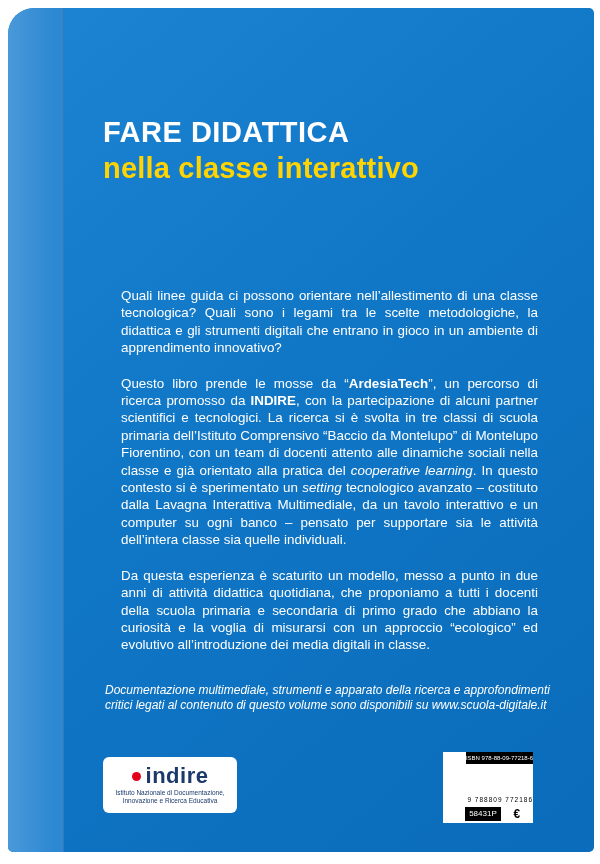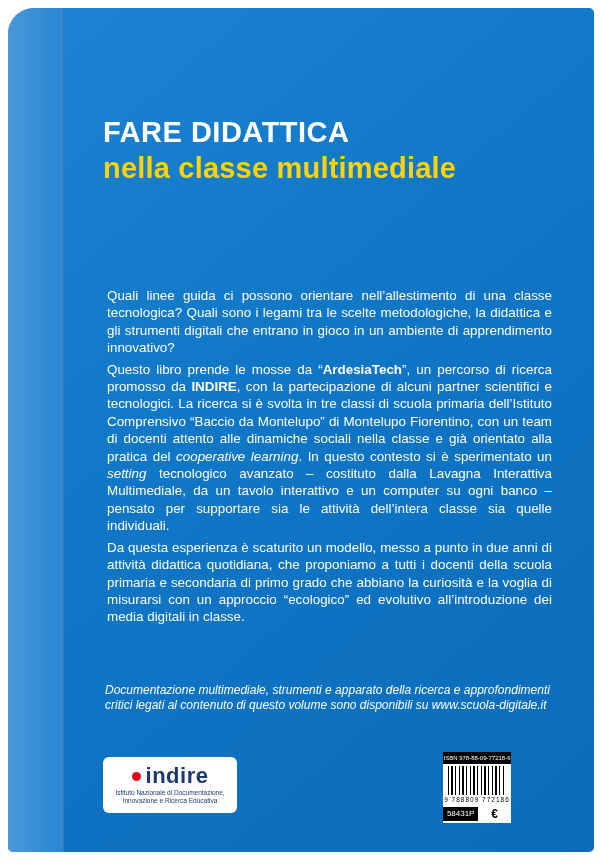--- a/index.html
+++ b/index.html
@@ -43,21 +43,21 @@
     line-height:36px;
   }
   .blurb {
     margin-top:101px;
     color:#ffffff;
     font-size:13.4px;
     line-height:17.4px;
     text-align:justify;
     hyphens:auto;
   }
-  .blurb p { margin:4px; }
+  .blurb p { margin:18px; }
   .note {
     position:absolute;
     left:2px; right:2px; top:675px;
     color:#ffffff;
     font-style:italic;
     font-size:12px;
     line-height:15px;
     text-align:left;
   }
   .logo-box {
@@ -92,25 +92,26 @@
   }
   .logo-caption {
     color:#1b3a6b;
     font-size:6.5px;
     line-height:8px;
     text-align:center;
   }
   .barcode-box {
     position:absolute;
     left:435px; top:744px;
-    width:68px; height:71px;
+    width:90px; height:71px;
     background:#ffffff;
     display:flex;
     flex-direction:column;
     overflow:hidden;
+    align-items:flex-end;
   }
   .isbn-strip {
     background:#000000;
     color:#ffffff;
     font-size:6px;
     line-height:12px;
     height:12px;
     text-align:center;
     white-space:nowrap;
     overflow:hidden;
@@ -157,21 +158,21 @@
 <body>
 
 <div class="page">
   <div class="cover">
     <div class="spine"></div>
 
     <div class="content">
 
       <div class="title-block">
         <h1 class="title">FARE DIDATTICA</h1>
-        <h2 class="subtitle">nella classe multimediale</h2>
+        <h2 class="subtitle">nella classe interattivo</h2>
       </div>
 
       <div class="blurb">
         <p>Quali linee guida ci possono orientare nell’allestimento di una classe tecnologica? Quali sono i legami tra le scelte metodologiche, la didattica e gli strumenti digitali che entrano in gioco in un ambiente di apprendimento innovativo?</p>
         <p><span>Questo libro prende le mosse da “</span><span style="font-weight: bold;">ArdesiaTech</span><span>”, un percorso di ricerca promosso da </span><span style="font-weight: bold;">INDIRE</span><span>, con la partecipazione di alcuni partner scientifici e tecnologici. La ricerca si è svolta in tre classi di scuola primaria dell’Istituto Comprensivo “Baccio da Montelupo” di Montelupo Fiorentino, con un team di docenti attento alle dinamiche sociali nella classe e già orientato alla pratica del </span><span style="font-style: italic;">cooperative learning</span><span>. In questo contesto si è sperimentato un </span><span style="font-style: italic;">setting</span><span> tecnologico avanzato – costituto dalla Lavagna Interattiva Multimediale, da un tavolo interattivo e un computer su ogni banco – pensato per supportare sia le attività dell’intera classe sia quelle individuali.</span></p>
         <p>Da questa esperienza è scaturito un modello, messo a punto in due anni di attività didattica quotidiana, che proponiamo a tutti i docenti della scuola primaria e secondaria di primo grado che abbiano la curiosità e la voglia di misurarsi con un approccio “ecologico” ed evolutivo all’introduzione dei media digitali in classe.</p>
       </div>
 
       <p class="note">Documentazione multimediale, strumenti e apparato della ricerca e approfondimenti critici legati al contenuto di questo volume sono disponibili su www.scuola-digitale.it</p>
     </div>

